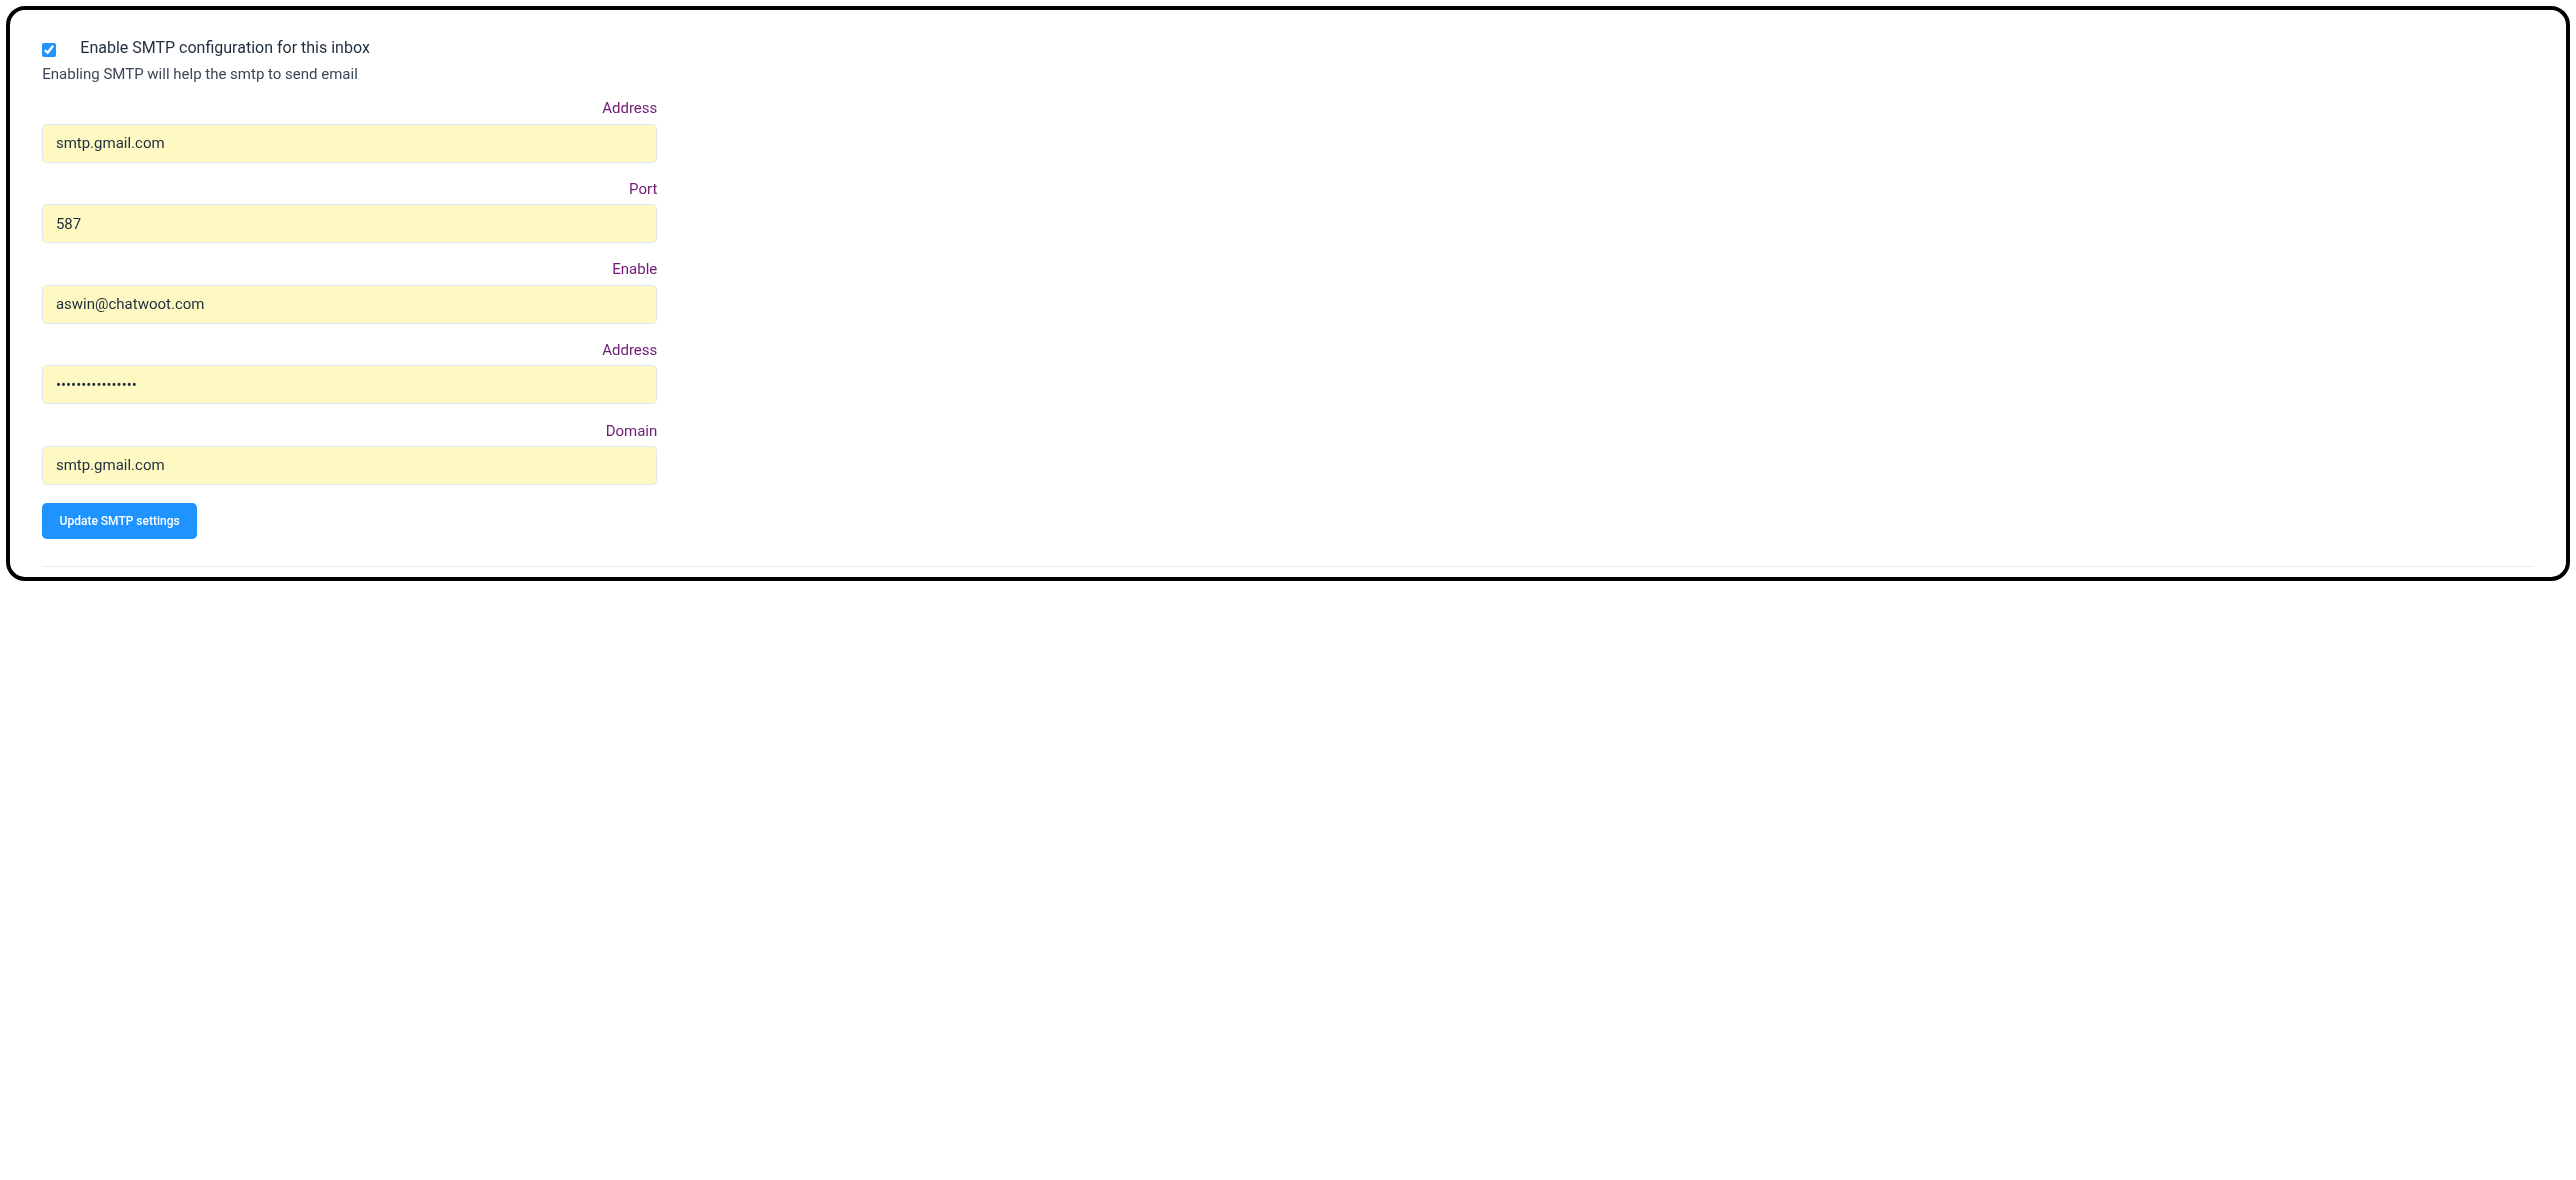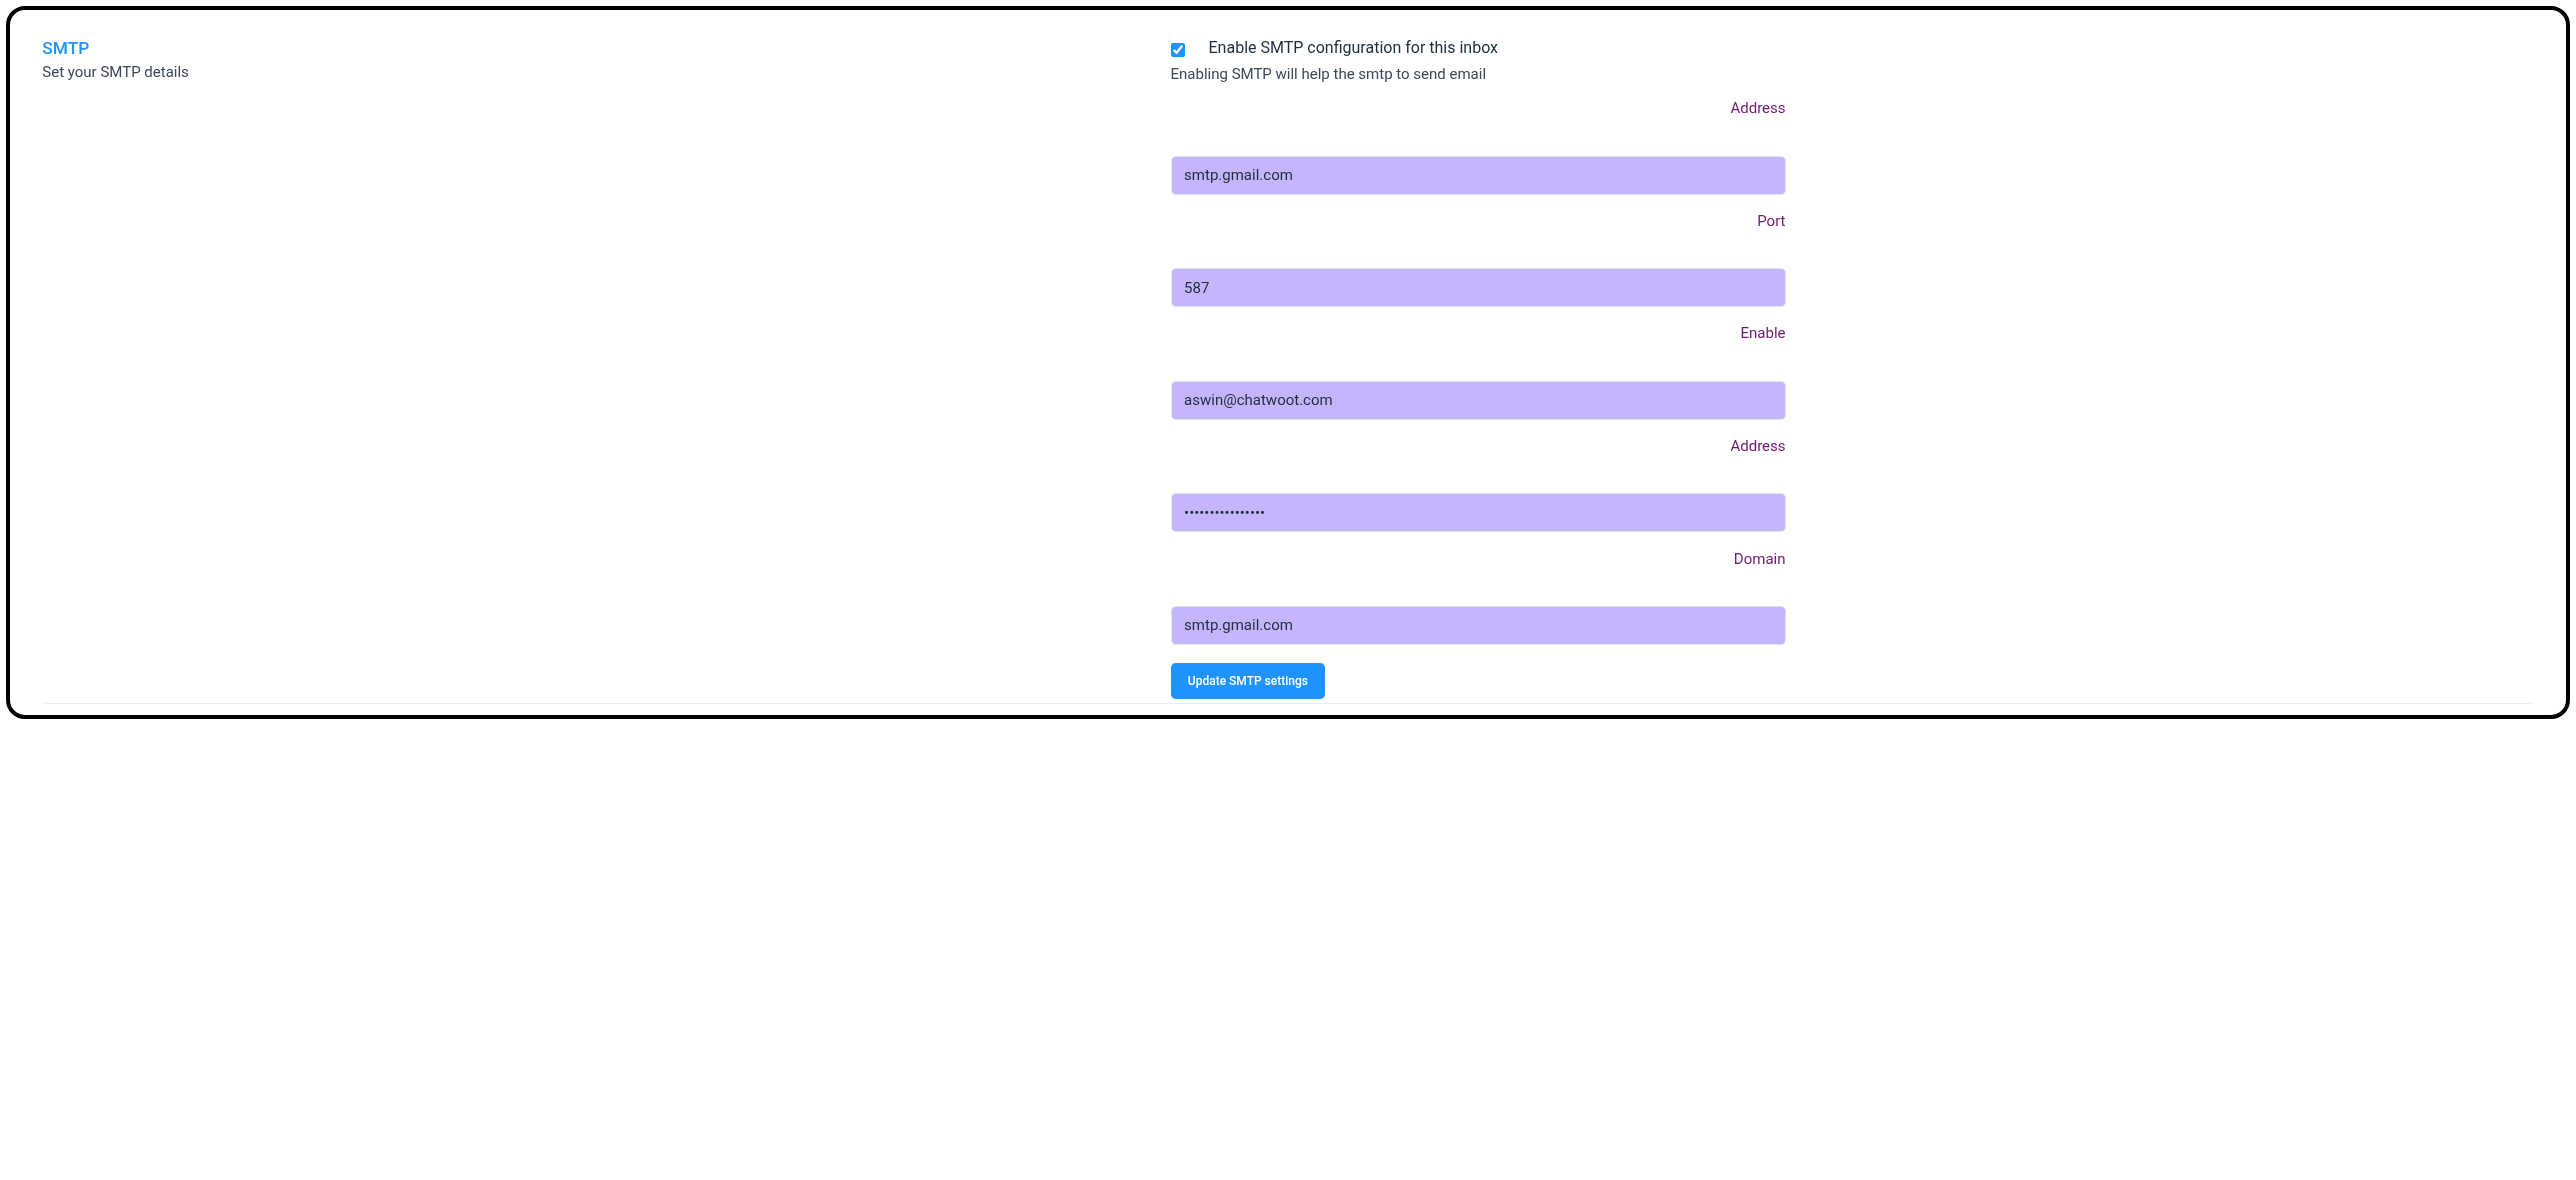--- a/index.html
+++ b/index.html
@@ -74,24 +74,23 @@
       margin-bottom: 6.3px;
       text-align: right;
     }
     .text-input {
       width: 100%;
       padding: 9.5px 12.6px;
       font-size: 15px;
       color: #1f2d3d;
       border: 0.8px solid #e0e6ed;
       border-radius: 4.7px;
-      background: #c4b5fd;
+      background: #fef9c3;
       font-family: inherit;
       outline: none;
-      margin-top: 32px;
     }
     .submit-button {
       background: #1f93ff;
       color: #fff;
       border: none;
       padding: 11px 17.3px;
       font-size: 12px;
       font-weight: 500;
       border-radius: 4.7px;
       cursor: pointer;
@@ -105,24 +104,20 @@
       right: 32px;
       height: 0.8px;
       background: #e8ecf1;
     }
   </style>
 </head>
 <body>
 
 <div class="frame">
   <div class="container">
-    <div class="left-col">
-      <div class="section-title">SMTP</div>
-      <div class="section-subtitle">Set your SMTP details</div>
-    </div>
 
     <div class="right-col">
       <div class="checkbox-row">
         <input type="checkbox" checked="" style="">
         <span class="checkbox-label">Enable SMTP configuration for this inbox</span>
       </div>
       <div class="hint-text">Enabling SMTP will help the smtp to send email</div>
 
       <div class="field-group">
         <label class="field-label">Address</label>

